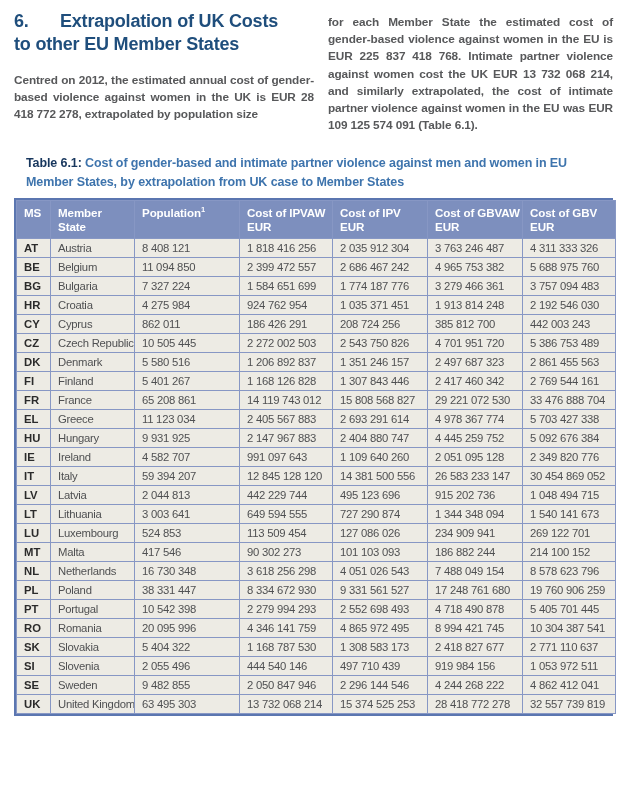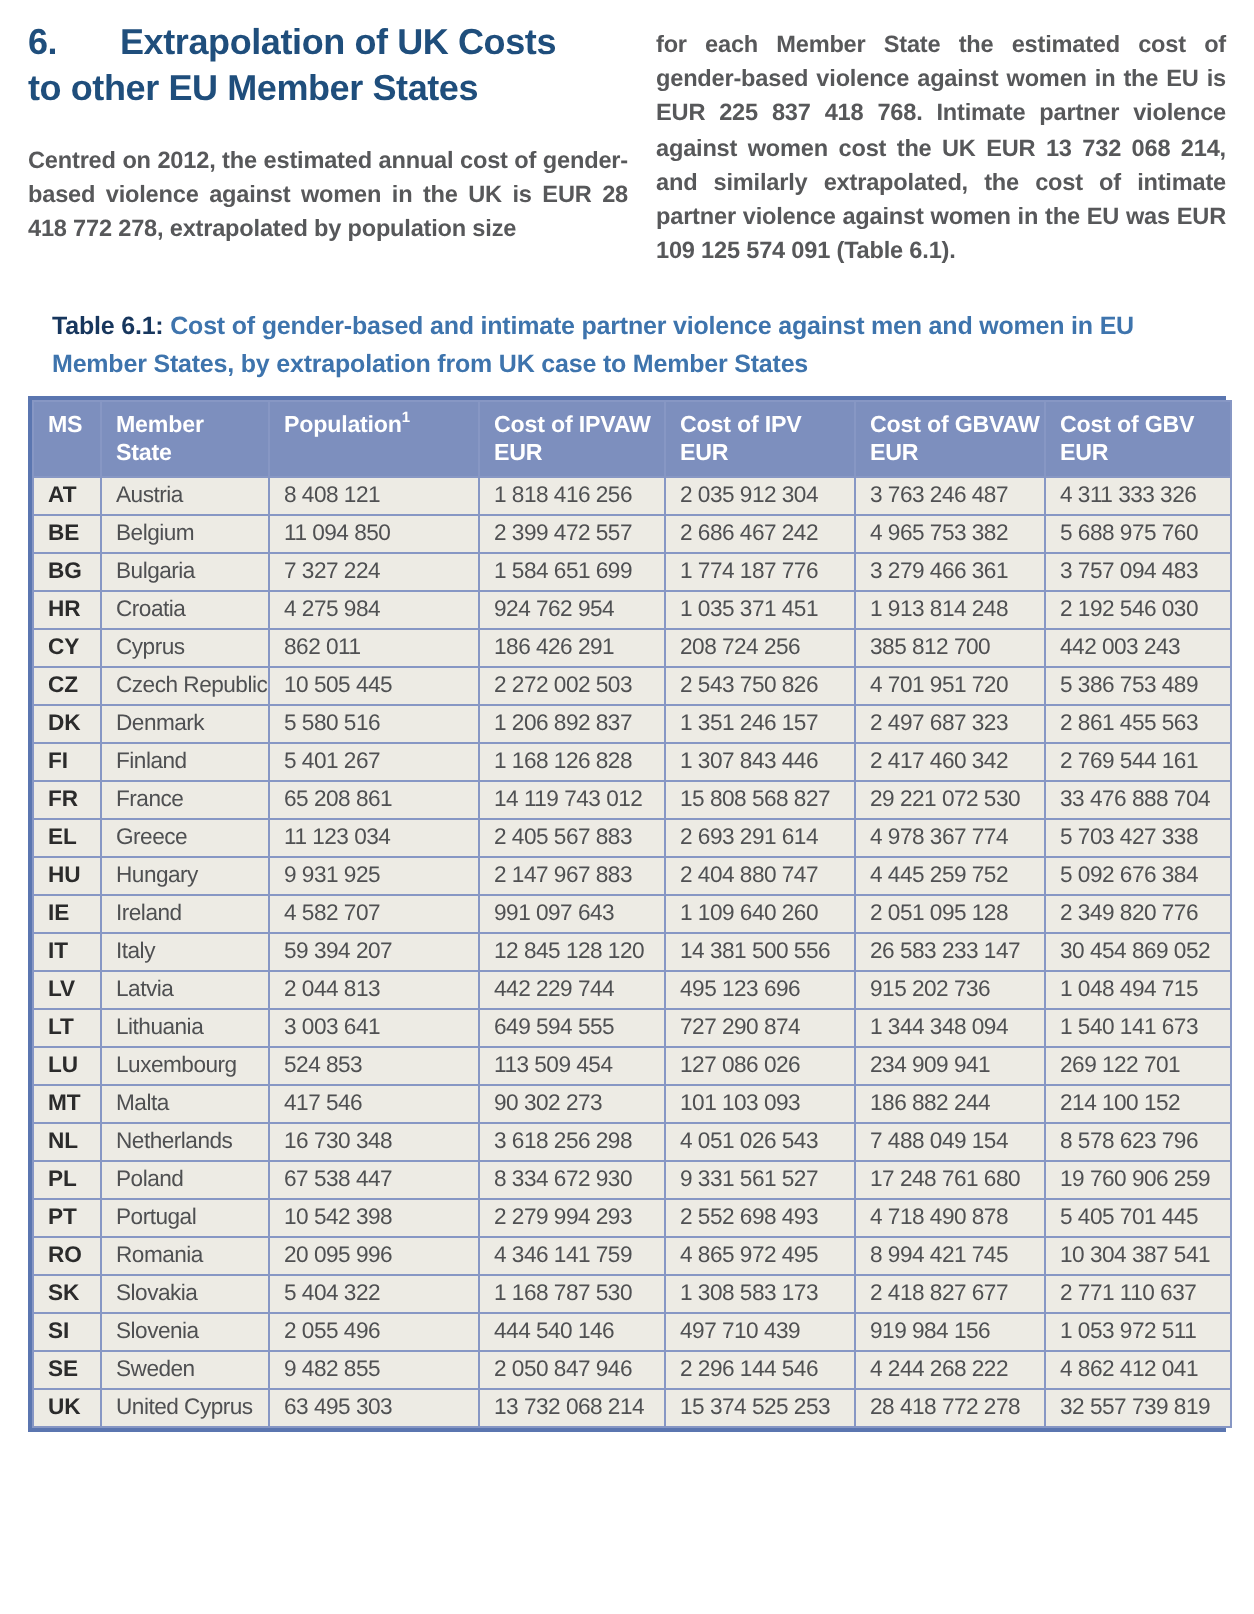--- a/index.html
+++ b/index.html
@@ -266,21 +266,21 @@
             <td>Netherlands</td>
             <td>16 730 348</td>
             <td>3 618 256 298</td>
             <td>4 051 026 543</td>
             <td>7 488 049 154</td>
             <td>8 578 623 796</td>
           </tr>
           <tr>
             <td class="ms">PL</td>
             <td>Poland</td>
-            <td>67 538 447</td>
+            <td>38 331 447</td>
             <td>8 334 672 930</td>
             <td>9 331 561 527</td>
             <td>17 248 761 680</td>
             <td>19 760 906 259</td>
           </tr>
           <tr>
             <td class="ms">PT</td>
             <td>Portugal</td>
             <td>10 542 398</td>
             <td>2 279 994 293</td>
@@ -319,21 +319,21 @@
             <td class="ms">SE</td>
             <td>Sweden</td>
             <td>9 482 855</td>
             <td>2 050 847 946</td>
             <td>2 296 144 546</td>
             <td>4 244 268 222</td>
             <td>4 862 412 041</td>
           </tr>
           <tr>
             <td class="ms">UK</td>
-            <td>United Cyprus</td>
+            <td>United Kingdom</td>
             <td>63 495 303</td>
             <td>13 732 068 214</td>
             <td>15 374 525 253</td>
             <td>28 418 772 278</td>
             <td>32 557 739 819</td>
           </tr>
         </tbody>
     </table>
   </div>
 

